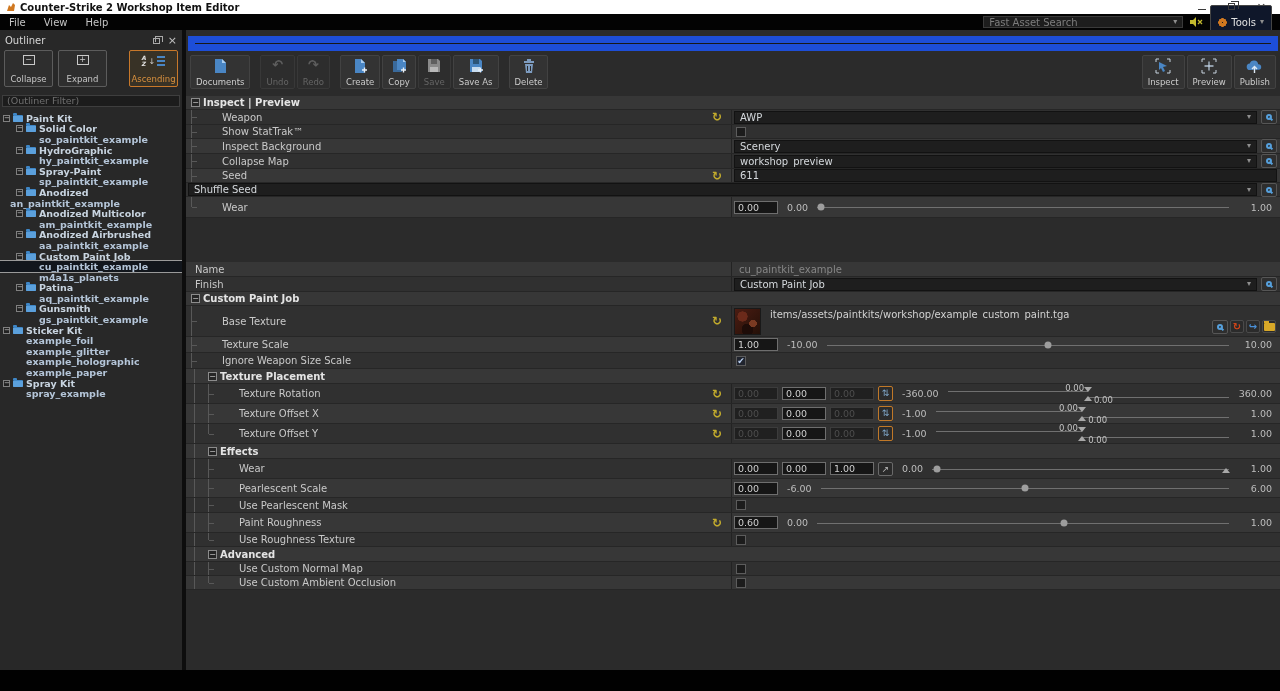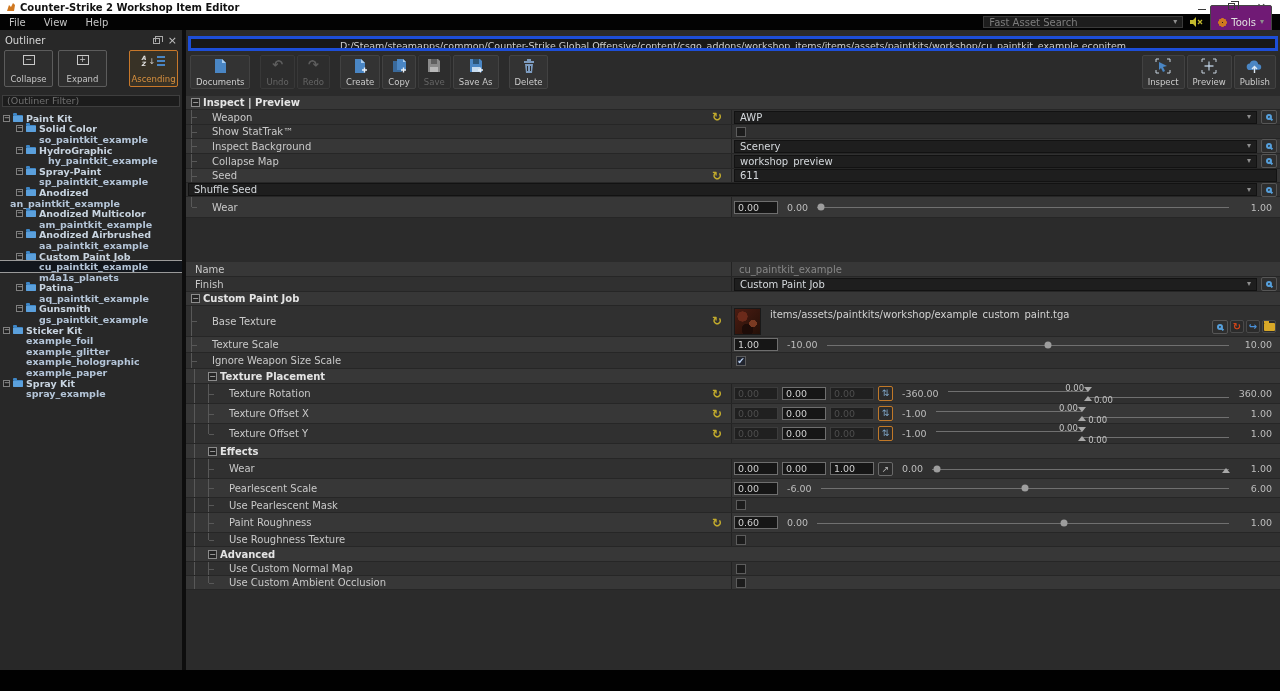--- a/index.html
+++ b/index.html
@@ -12,21 +12,21 @@
   .wc{color:#3a3a3a;font-size:9px;line-height:9px;cursor:default}
   .wc-min{width:8px;height:1px;background:#3a3a3a;display:inline-block}
   .wc-restore{width:7px;height:7px;border:1px solid #3a3a3a;position:relative;display:inline-block}
   .wc-restore::before{content:'';position:absolute;left:2px;top:-3px;width:7px;height:7px;border:1px solid #3a3a3a;border-left:none;border-bottom:none}
   
   .menubar{height:16px;background:#030303;display:flex;align-items:center;color:#c4c4c4}
   .menu-item{padding:0 9px;font-size:10px}
   .menu-right{margin-left:auto;display:flex;align-items:center;gap:6px;padding-right:8px}
   .fas-combo{width:200px;height:12px;background:#1d1d1d;border:1px solid #3a3a3a;display:flex;align-items:center;padding:0 5px;color:#7d7d7d}
   .ddarrow{margin-left:auto;color:#8f8f8f;font-size:8px;line-height:8px}
-  .tools-btn{height:29px;background:#701a75;border:1px solid #454545;border-radius:2px;display:flex;align-items:center;gap:4px;padding:16px 7px;color:#e0e0e0}
+  .tools-btn{height:29px;background:#0f172a;border:1px solid #454545;border-radius:2px;display:flex;align-items:center;gap:4px;padding:16px 7px;color:#e0e0e0}
   .gear{width:9px;height:9px;position:relative;display:inline-block}
   .gear::before{content:'';position:absolute;left:3px;top:3px;width:3px;height:3px;background:#d07820;
     box-shadow:0 -3px 0 #d07820,0 3px 0 #d07820,-3px 0 0 #d07820,3px 0 0 #d07820,-2px -2px 0 #d07820,2px 2px 0 #d07820,-2px 2px 0 #d07820,2px -2px 0 #d07820;border-radius:1px}
   .gear::after{content:'';position:absolute;left:4px;top:4px;width:1px;height:1px;background:#1a1a1a;z-index:1}
   
   .workspace{position:absolute;top:30px;left:0;right:0;height:640px;display:flex;background:#0d0d0d}
   
   .outliner{width:186px;background:#282828;display:flex;flex-direction:column;border-right:4px solid #0d0d0d}
   .ol-header{height:16px;display:flex;align-items:flex-end;padding:0 5px;color:#d6d6d6;font-size:10px}
   .ol-hicons{margin-left:auto;display:flex;align-items:center;gap:8px}
@@ -47,36 +47,36 @@
   .tree-row.selected{outline:1px solid #9a9a9a;background:#12161c}
   .expander{width:7px;height:7px;border:1px solid #808080;background:#222;color:#c9c9c9;font-size:7px;line-height:5px;text-align:center;margin-right:3px;flex:none;font-weight:normal}
   .folder-icon{width:10px;height:7px;background:#3e86c6;border-radius:1px;position:relative;margin-right:3px;flex:none}
   .folder-icon::before{content:'';position:absolute;left:0;top:-2px;width:4px;height:2px;background:#3e86c6;border-radius:1px 1px 0 0}
   .folder-icon::after{content:'';position:absolute;left:0;top:1px;right:0;bottom:0;background:#5ba0dc;border-radius:0 0 1px 1px}
   .leaf-pad{width:10px;flex:none}
   .tree-label{color:inherit}
   .tree-row.folder .tree-label{color:#c8d4e0}
   
   .main{flex:1;background:#2b2b2b;display:flex;flex-direction:column;position:relative}
-  .pathbar{margin:6px 2px 0;height:15px;background:#181818;border:3px solid #1d4ed8;color:#cfcfcf;text-align:center;line-height:13px;font-size:9.5px;white-space:nowrap;overflow:hidden}
+  .pathbar{margin:6px 2px 0;height:15px;background:#181818;border:7px solid #1d4ed8;color:#cfcfcf;text-align:center;line-height:13px;font-size:9.5px;white-space:nowrap;overflow:hidden}
   .toolbar{height:38px;margin-top:2px;display:flex;align-items:stretch;padding:2px 4px;gap:2px}
   .tb-btn{min-width:28px;background:#333333;border:1px solid #424242;border-radius:2px;display:flex;flex-direction:column;align-items:center;justify-content:space-between;padding:2px 5px 1px;font-size:8.5px;color:#cccccc}
   .tb-btn.disabled{color:#656565;background:#2d2d2d;border-color:#383838}
   .tb-btn .glyph{font-size:13px;line-height:14px;color:#9a9a9a;font-weight:bold}
   .tb-btn.disabled .glyph{color:#5e5e5e}
   .tb-gap{width:6px}
   .tb-spacer{flex:1}
   
   .propgrid{margin-top:5px;position:relative}
   .prow{display:flex;border-bottom:1px solid #262626;align-items:stretch}
   .bg-a{background:#373737}
   .bg-b{background:#303030}
   .prop-gap{background:#2b2b2b}
   .label-cell{width:546px;display:flex;align-items:center;border-right:1px solid #232323;flex:none}
-  .plabel{color:#c9c9c9;margin-left:12px;white-space:nowrap}
+  .plabel{color:#c9c9c9;margin-left:22px;white-space:nowrap}
   .refresh{margin-left:auto;margin-right:9px;color:#c2ab2d;font-size:12px;line-height:10px;font-weight:bold}
   .value-cell{flex:1;display:flex;align-items:center;padding:0 3px 0 2px;gap:4px;position:relative;min-width:0}
   .prow.sec{align-items:center}
   .sec-box{width:9px;height:9px;border:1px solid #8c8c8c;background:#252525;color:#c6c6c6;font-size:8px;line-height:7px;text-align:center;margin:0 3px 0 5px;flex:none}
   .sec-label{font-weight:bold;color:#e4e4e4;white-space:nowrap}
   .tee{width:9px;align-self:stretch;position:relative;margin-left:8px;flex:none}
   .tee::before{content:'';position:absolute;left:0;top:0;bottom:0;width:1px;background:#585858}
   .tee.ell::before{bottom:50%}
   .tee::after{content:'';position:absolute;left:1px;top:50%;width:5px;height:1px;background:#585858}
   .vbar{width:9px;align-self:stretch;position:relative;margin-left:8px;flex:none}
@@ -201,21 +201,21 @@
         </div>
         <div class="tree-row" style="padding-left:29px">
           <span class="leaf-pad"></span>
           <span class="tree-label">so_paintkit_example</span>
         </div>
         <div class="tree-row folder" style="padding-left:16px">
           <span class="expander">−</span>
           <span class="folder-icon"></span>
           <span class="tree-label">HydroGraphic</span>
         </div>
-        <div class="tree-row" style="padding-left:38px">
+        <div class="tree-row" style="padding-left:29px">
           <span class="leaf-pad"></span>
           <span class="tree-label">hy_paintkit_example</span>
         </div>
         <div class="tree-row folder" style="padding-left:16px">
           <span class="expander">−</span>
           <span class="folder-icon"></span>
           <span class="tree-label">Spray-Paint</span>
         </div>
         <div class="tree-row" style="padding-left:29px">
           <span class="leaf-pad"></span>

